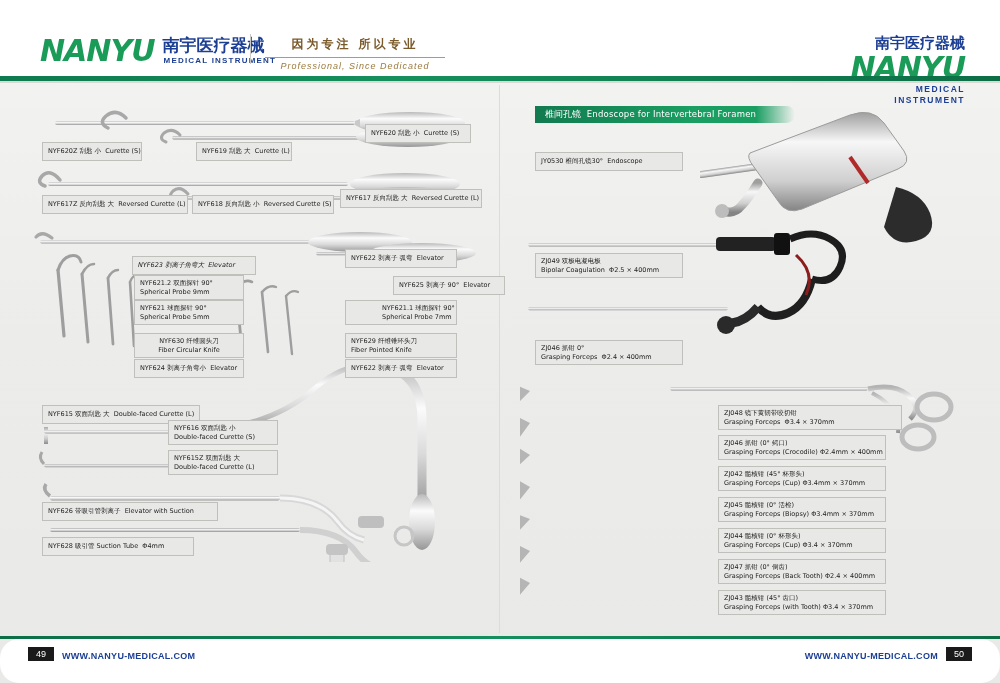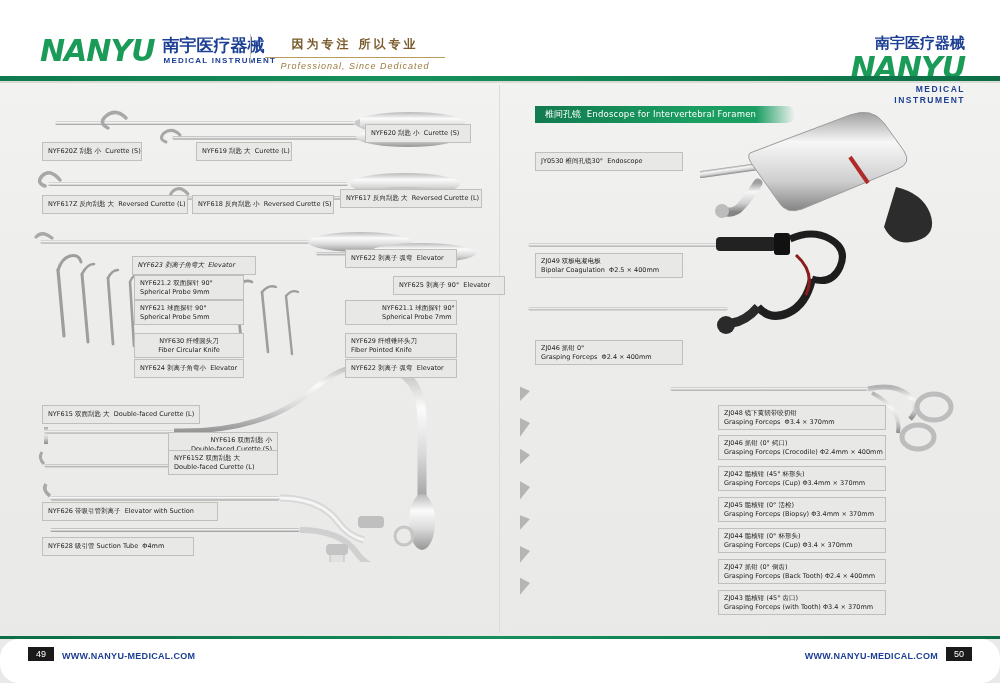--- a/index.html
+++ b/index.html
@@ -317,21 +317,21 @@
   </div>
   <div class="lbl one" style="left:345px;top:359px;width:112px;">
     <span>NYF622 剥离子 弧弯</span>
     <span>&nbsp;</span><span>Elevator</span>
   </div>
 
   <div class="lbl one" style="left:42px;top:405px;width:158px;">
     <span>NYF615 双面刮匙 大</span>
     <span>&nbsp;</span><span>Double-faced Curette (L)</span>
   </div>
-  <div class="lbl" style="left:168px;top:432px;width:110px;text-align:right;">
+  <div class="lbl" style="left:168px;top:420px;width:110px;">
     <span class="l2">NYF616 双面刮匙 小</span>
     <span class="l2">Double-faced Curette (S)</span>
   </div>
   <div class="lbl" style="left:168px;top:450px;width:110px;">
     <span class="l2">NYF615Z 双面刮匙 大</span>
     <span class="l2">Double-faced Curette (L)</span>
   </div>
   <div class="lbl one" style="left:42px;top:502px;width:176px;">
     <span>NYF626 带吸引管剥离子</span>
     <span>&nbsp;</span><span>Elevator with Suction</span>
@@ -432,21 +432,21 @@
   <div class="lbl" style="left:535px;top:253px;width:148px;">
     <span class="l2">ZJ049 双极电凝电极</span>
     <span class="l2"><span>Bipolar Coagulation</span>&nbsp;&nbsp;<span>Φ2.5 × 400mm</span></span>
   </div>
 
   <div class="lbl" style="left:535px;top:340px;width:148px;">
     <span class="l2">ZJ046 抓钳 0°</span>
     <span class="l2"><span>Grasping Forceps</span>&nbsp;&nbsp;<span>Φ2.4 × 400mm</span></span>
   </div>
 
-  <div class="lbl" style="left:718px;top:405px;width:168px;">
+  <div class="lbl" style="left:718px;top:405px;width:184px;">
     <span class="l2">ZJ048 镜下黄韧带咬切钳</span>
     <span class="l2"><span>Grasping Forceps</span>&nbsp;&nbsp;<span>Φ3.4 × 370mm</span></span>
   </div>
   <div class="lbl" style="left:718px;top:435px;width:168px;">
     <span class="l2">ZJ046 抓钳 (0° 鳄口)</span>
     <span class="l2"><span>Grasping Forceps (Crocodile)</span>&nbsp;<span>Φ2.4mm × 400mm</span></span>
   </div>
   <div class="lbl" style="left:718px;top:466px;width:168px;">
     <span class="l2">ZJ042 髓核钳 (45° 杯形头)</span>
     <span class="l2"><span>Grasping Forceps (Cup)</span>&nbsp;<span>Φ3.4mm × 370mm</span></span>

